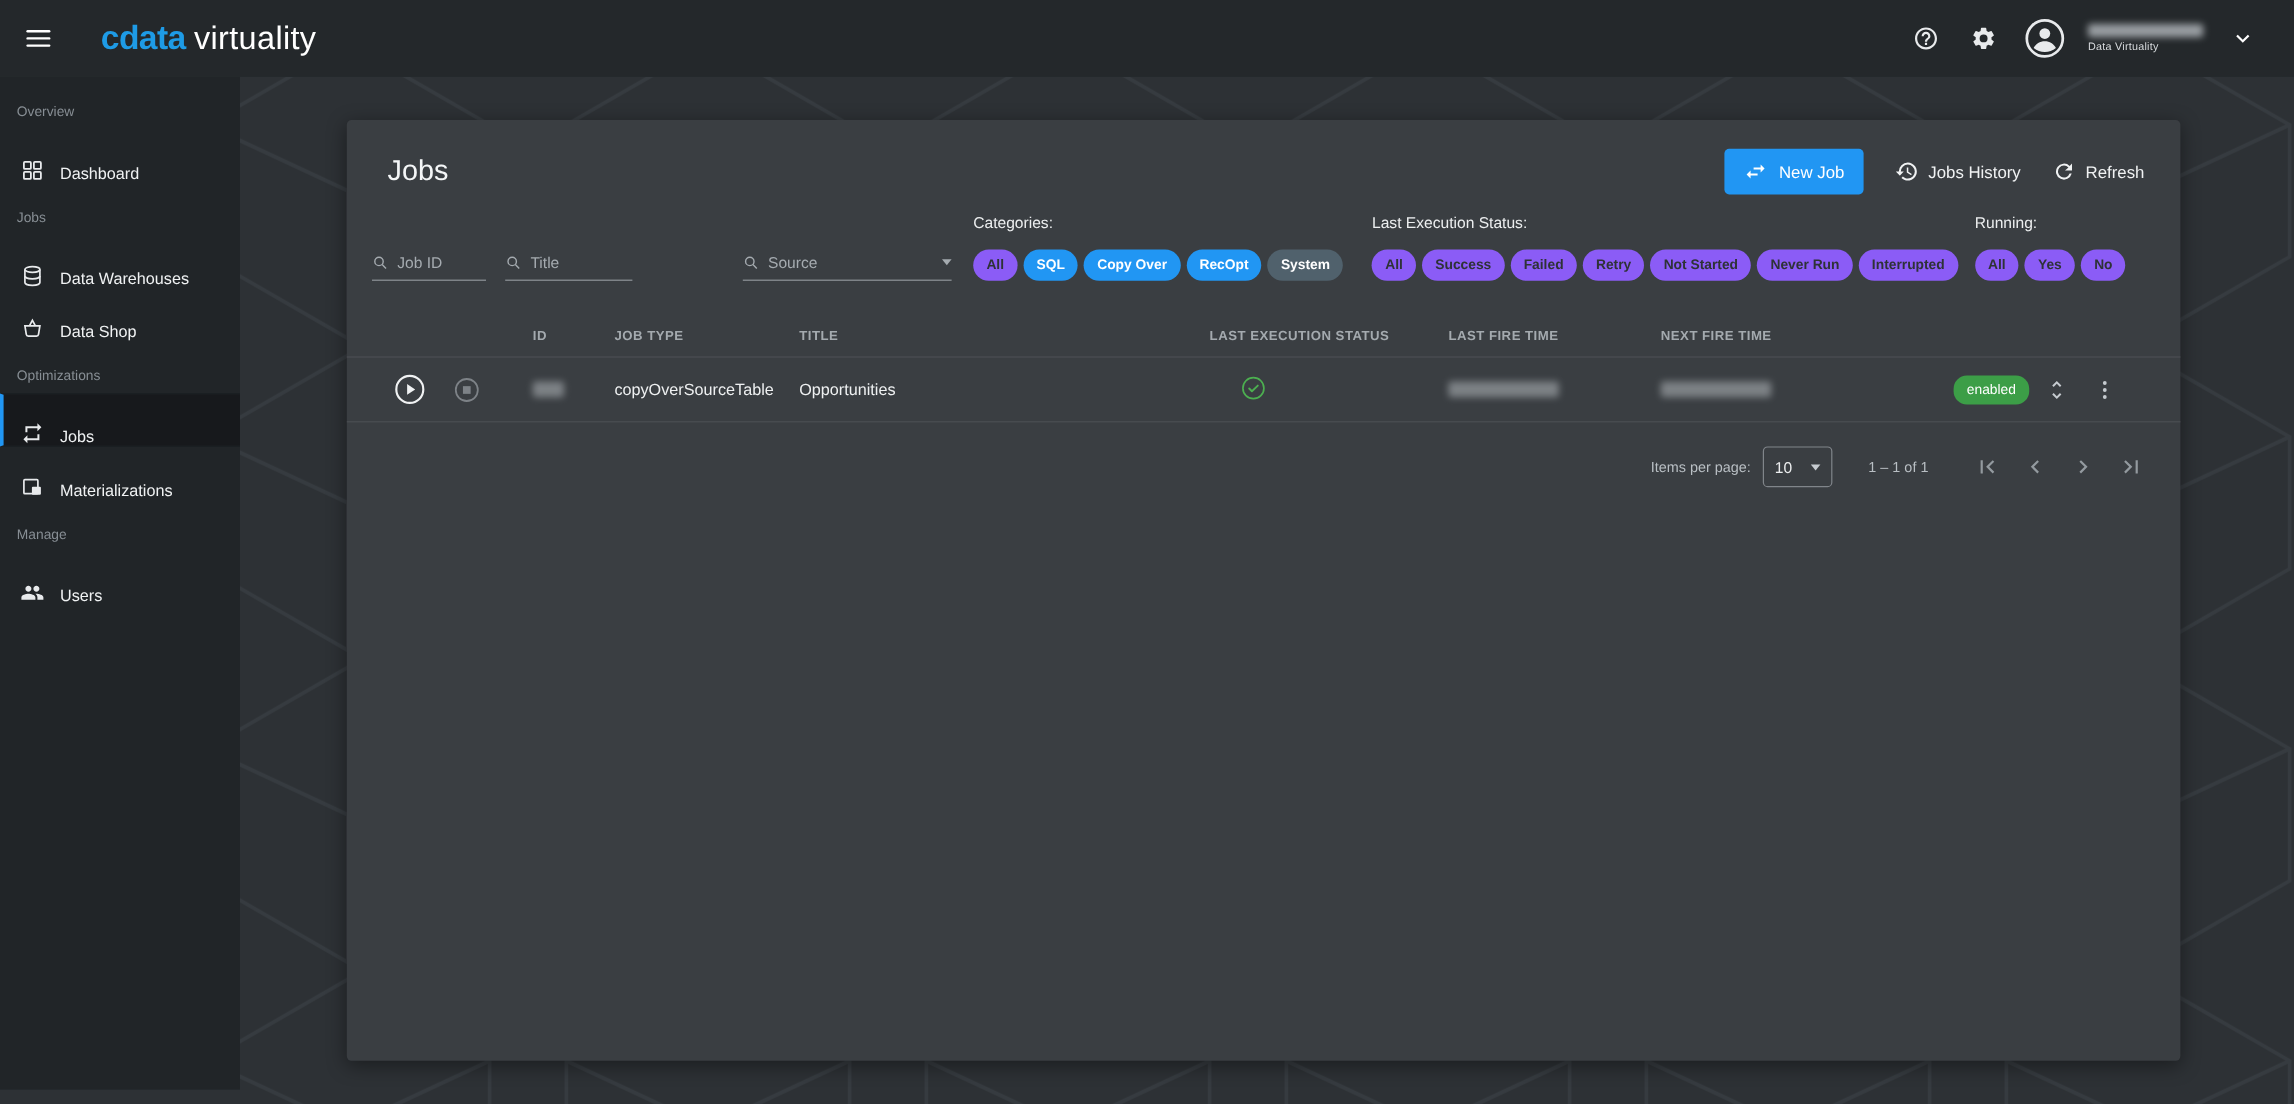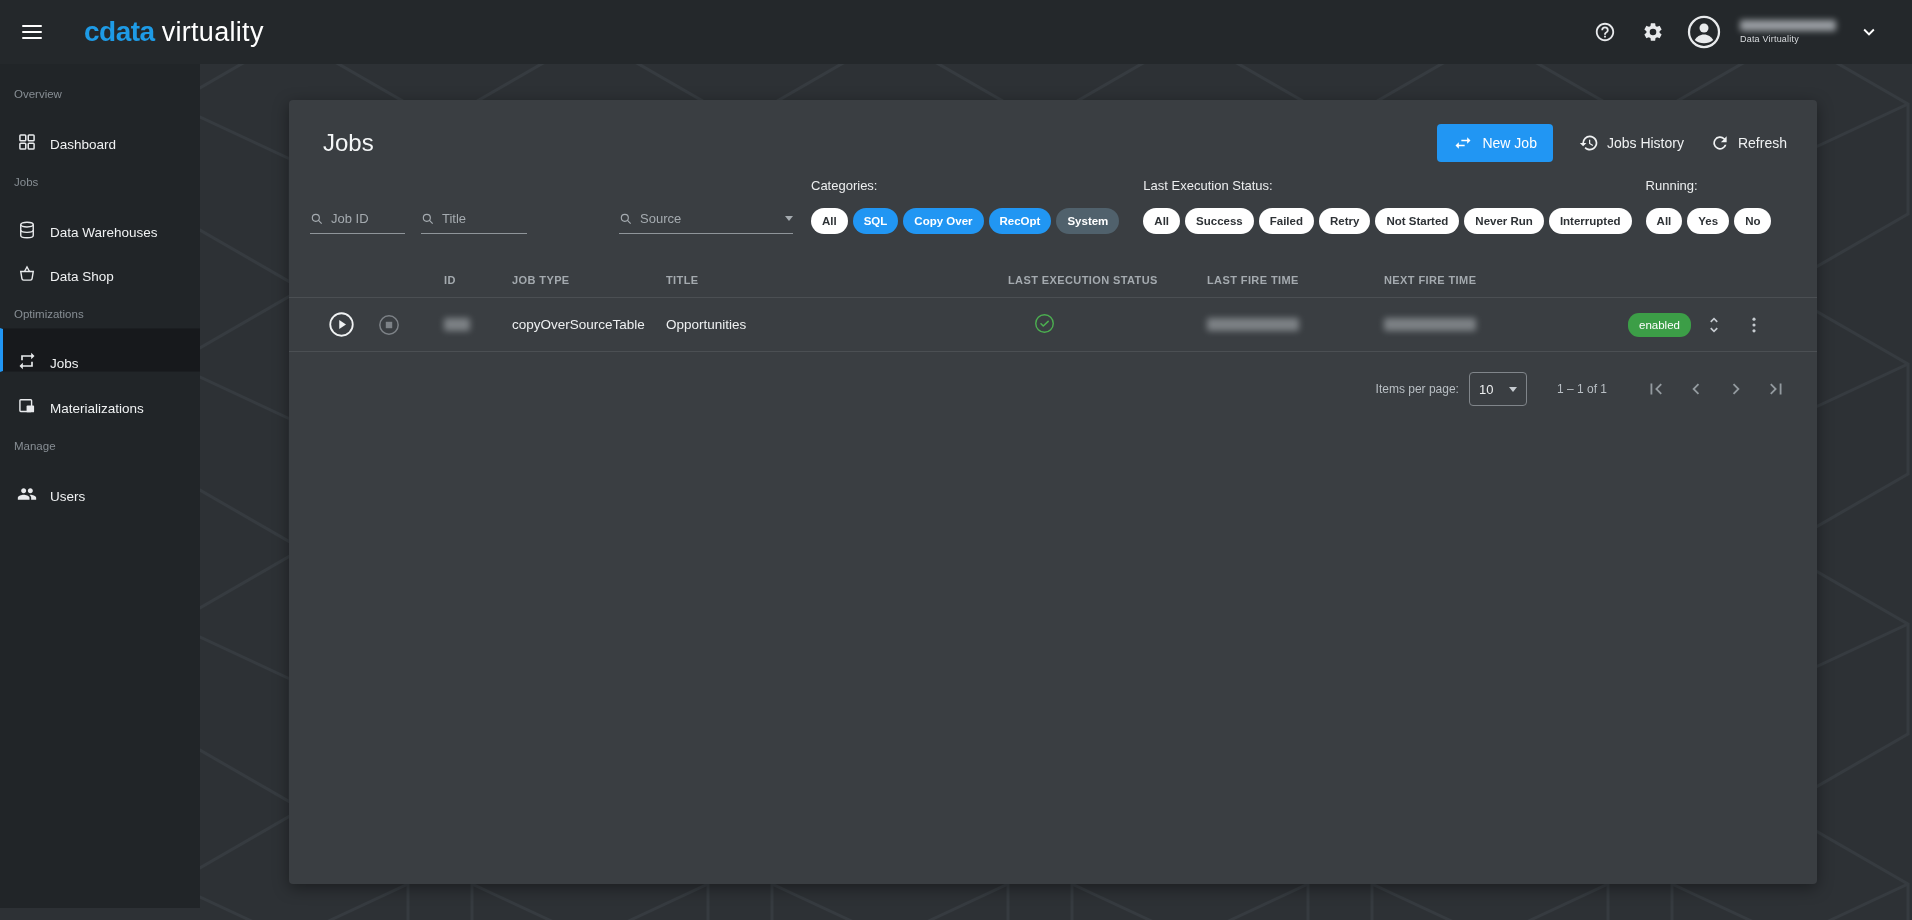--- a/index.html
+++ b/index.html
@@ -59,21 +59,21 @@
     width:100%; min-width:0; font-family:"Liberation Sans", sans-serif; }
   .sfield input::placeholder { color:#a5abb0; }
   .f-jobid { width:95px; margin-right:16px; }
   .f-title { width:106px; margin-right:92px; }
   .f-source { width:174px; margin-right:18px; }
   .caret { width:0; height:0; border-left:4.5px solid transparent; border-right:4.5px solid transparent;
     border-top:5px solid #a5abb0; flex:0 0 auto; }
   .chip-group { display:flex; flex-direction:column; }
   .group-label { font-size:13px; color:#eceeef; margin-bottom:15px; }
   .chips { display:flex; gap:5px; }
-  .chip { height:26px; padding:0 11px; border-radius:13px; background:#ffffff; color:#2e3236;
+  .chip { height:26px; padding:0 11px; border-radius:13px; background:#8b5cf6; color:#2e3236;
     font-size:11.5px; font-weight:700; display:flex; align-items:center; white-space:nowrap; }
   .chip.selected { background:#2196f3; color:#ffffff; }
   .chip.system { background:#50616c; color:#ffffff; }
   .g-cat { margin-right:24px; }
   .g-status { margin-right:14px; }
 
   
   .jobs-grid { display:grid; align-items:center; padding-right:35px;
     grid-template-columns:36px 48px 48px 91px 154px 342px 199px 177px 244px 70px 40px 44px; }
   .thead { margin-top:28px; height:36px; border-bottom:1px solid #4b4f53; color:#a4aaaf;

